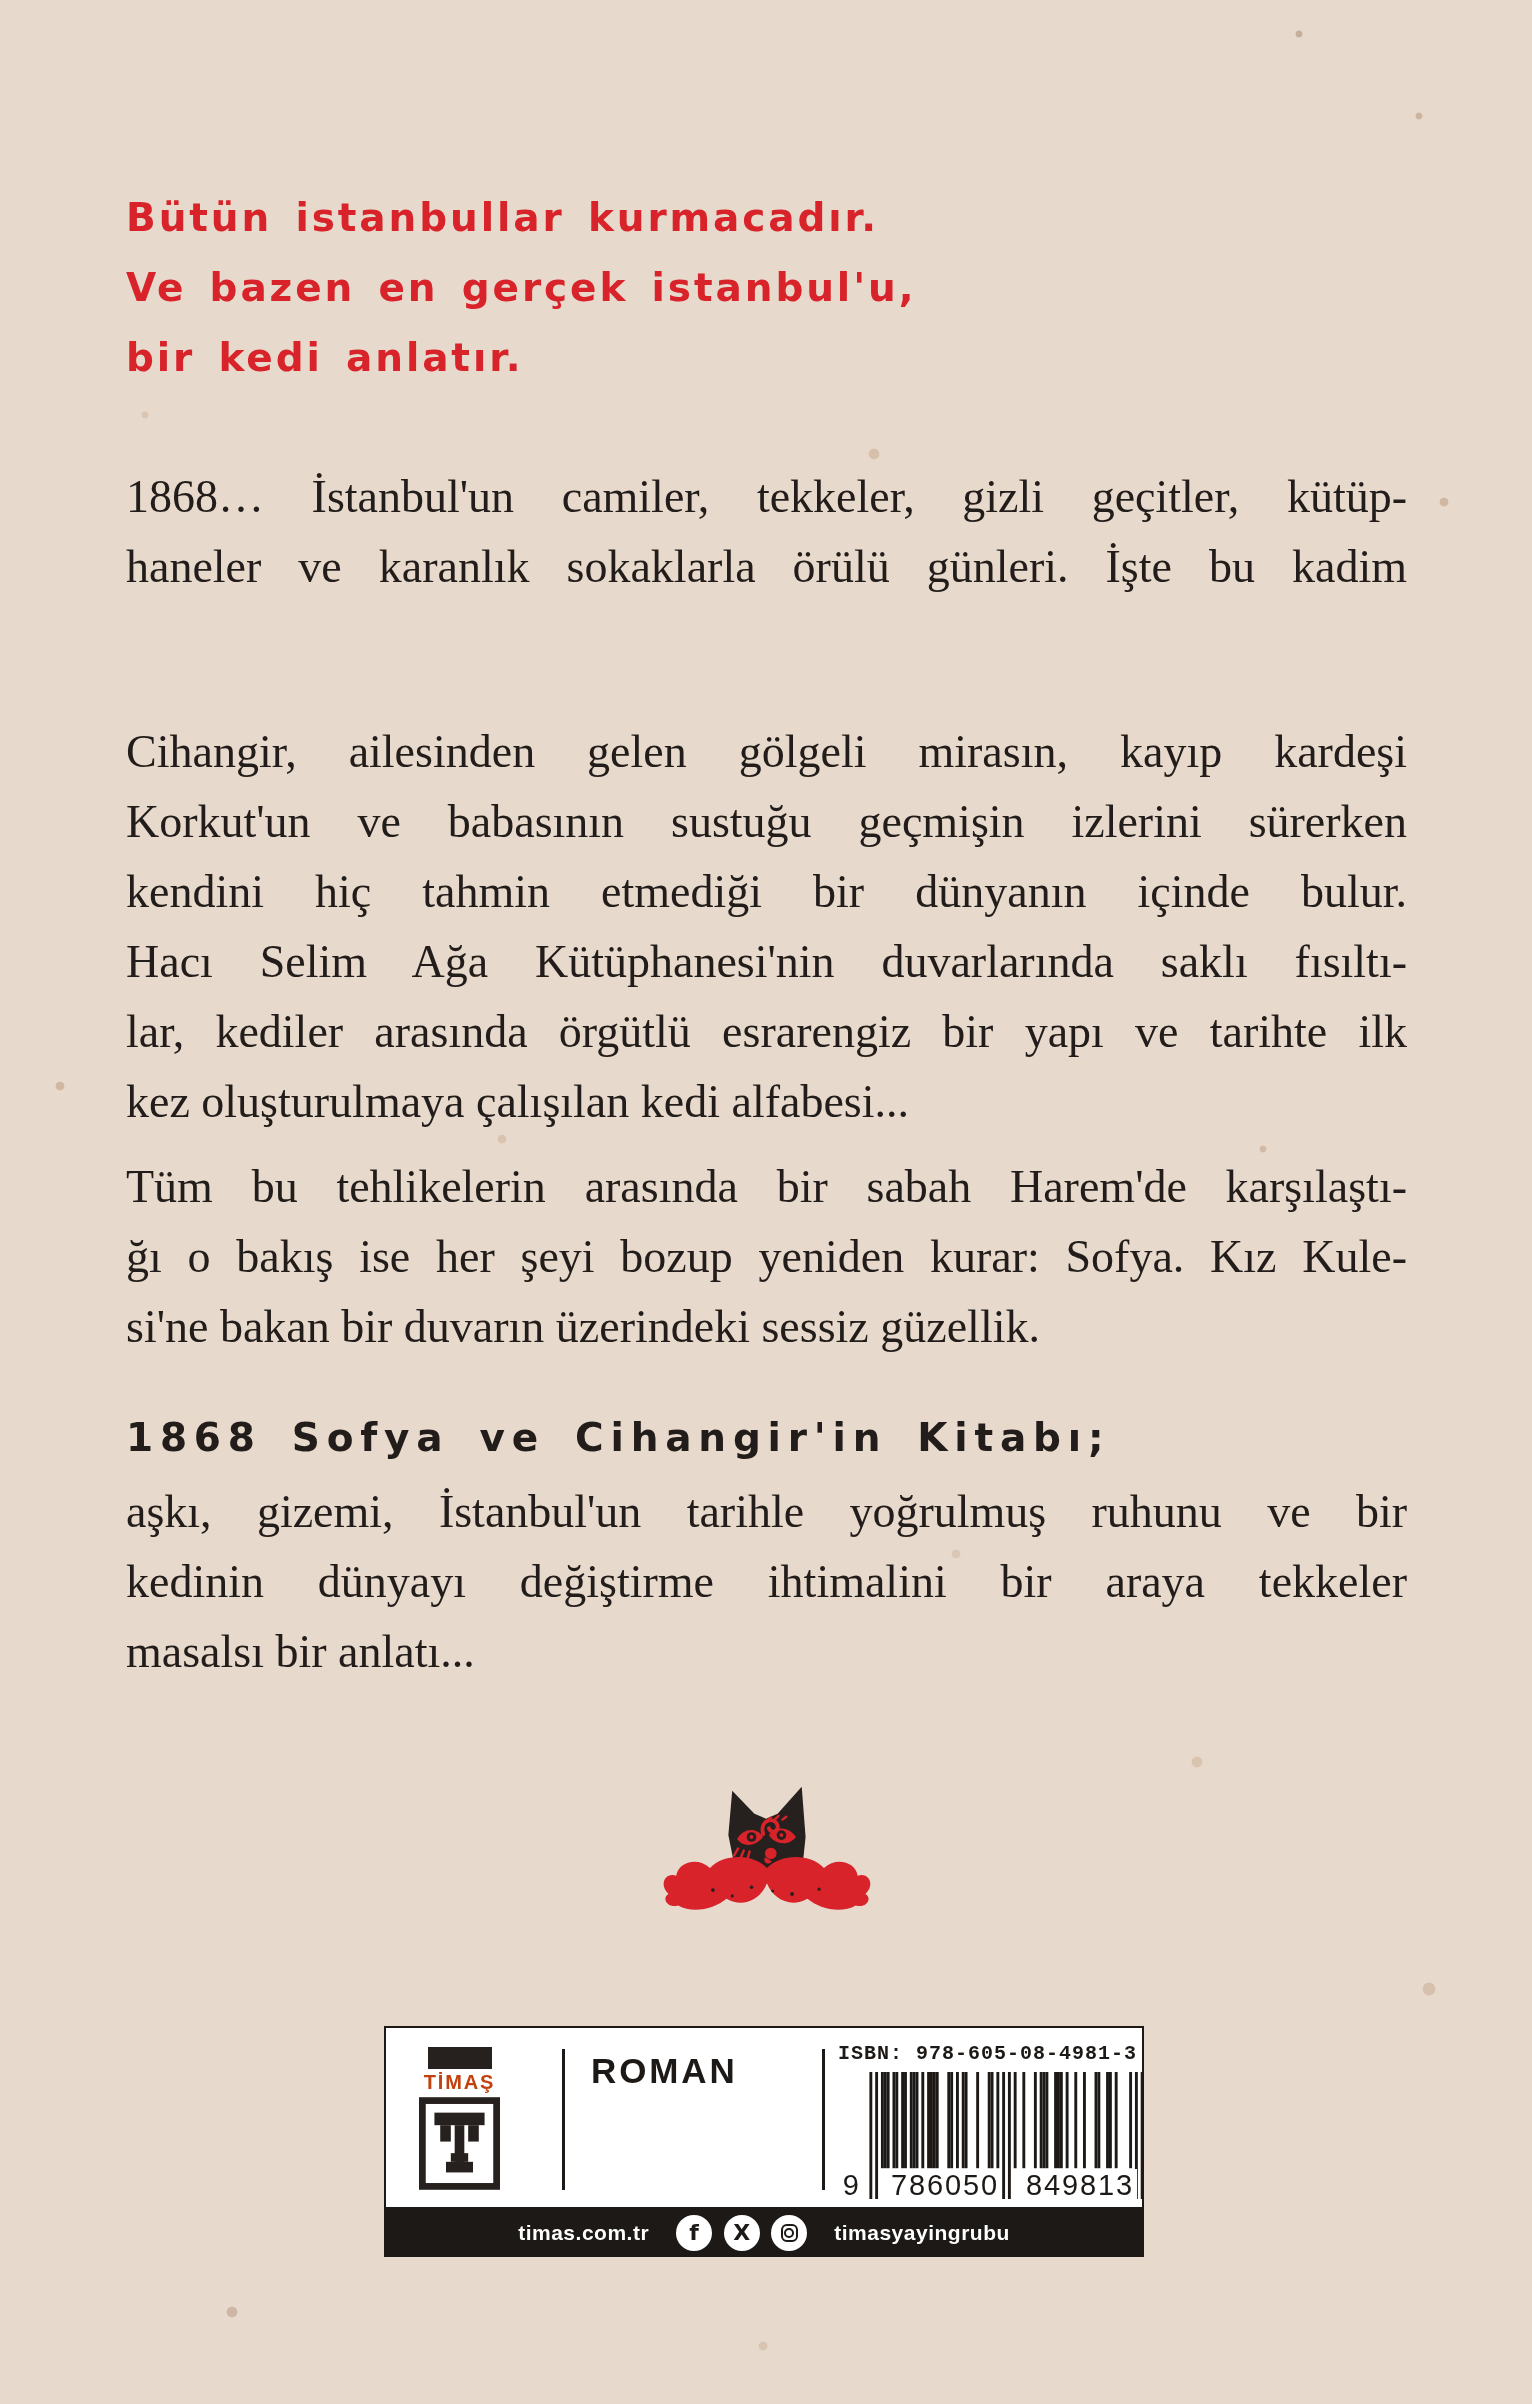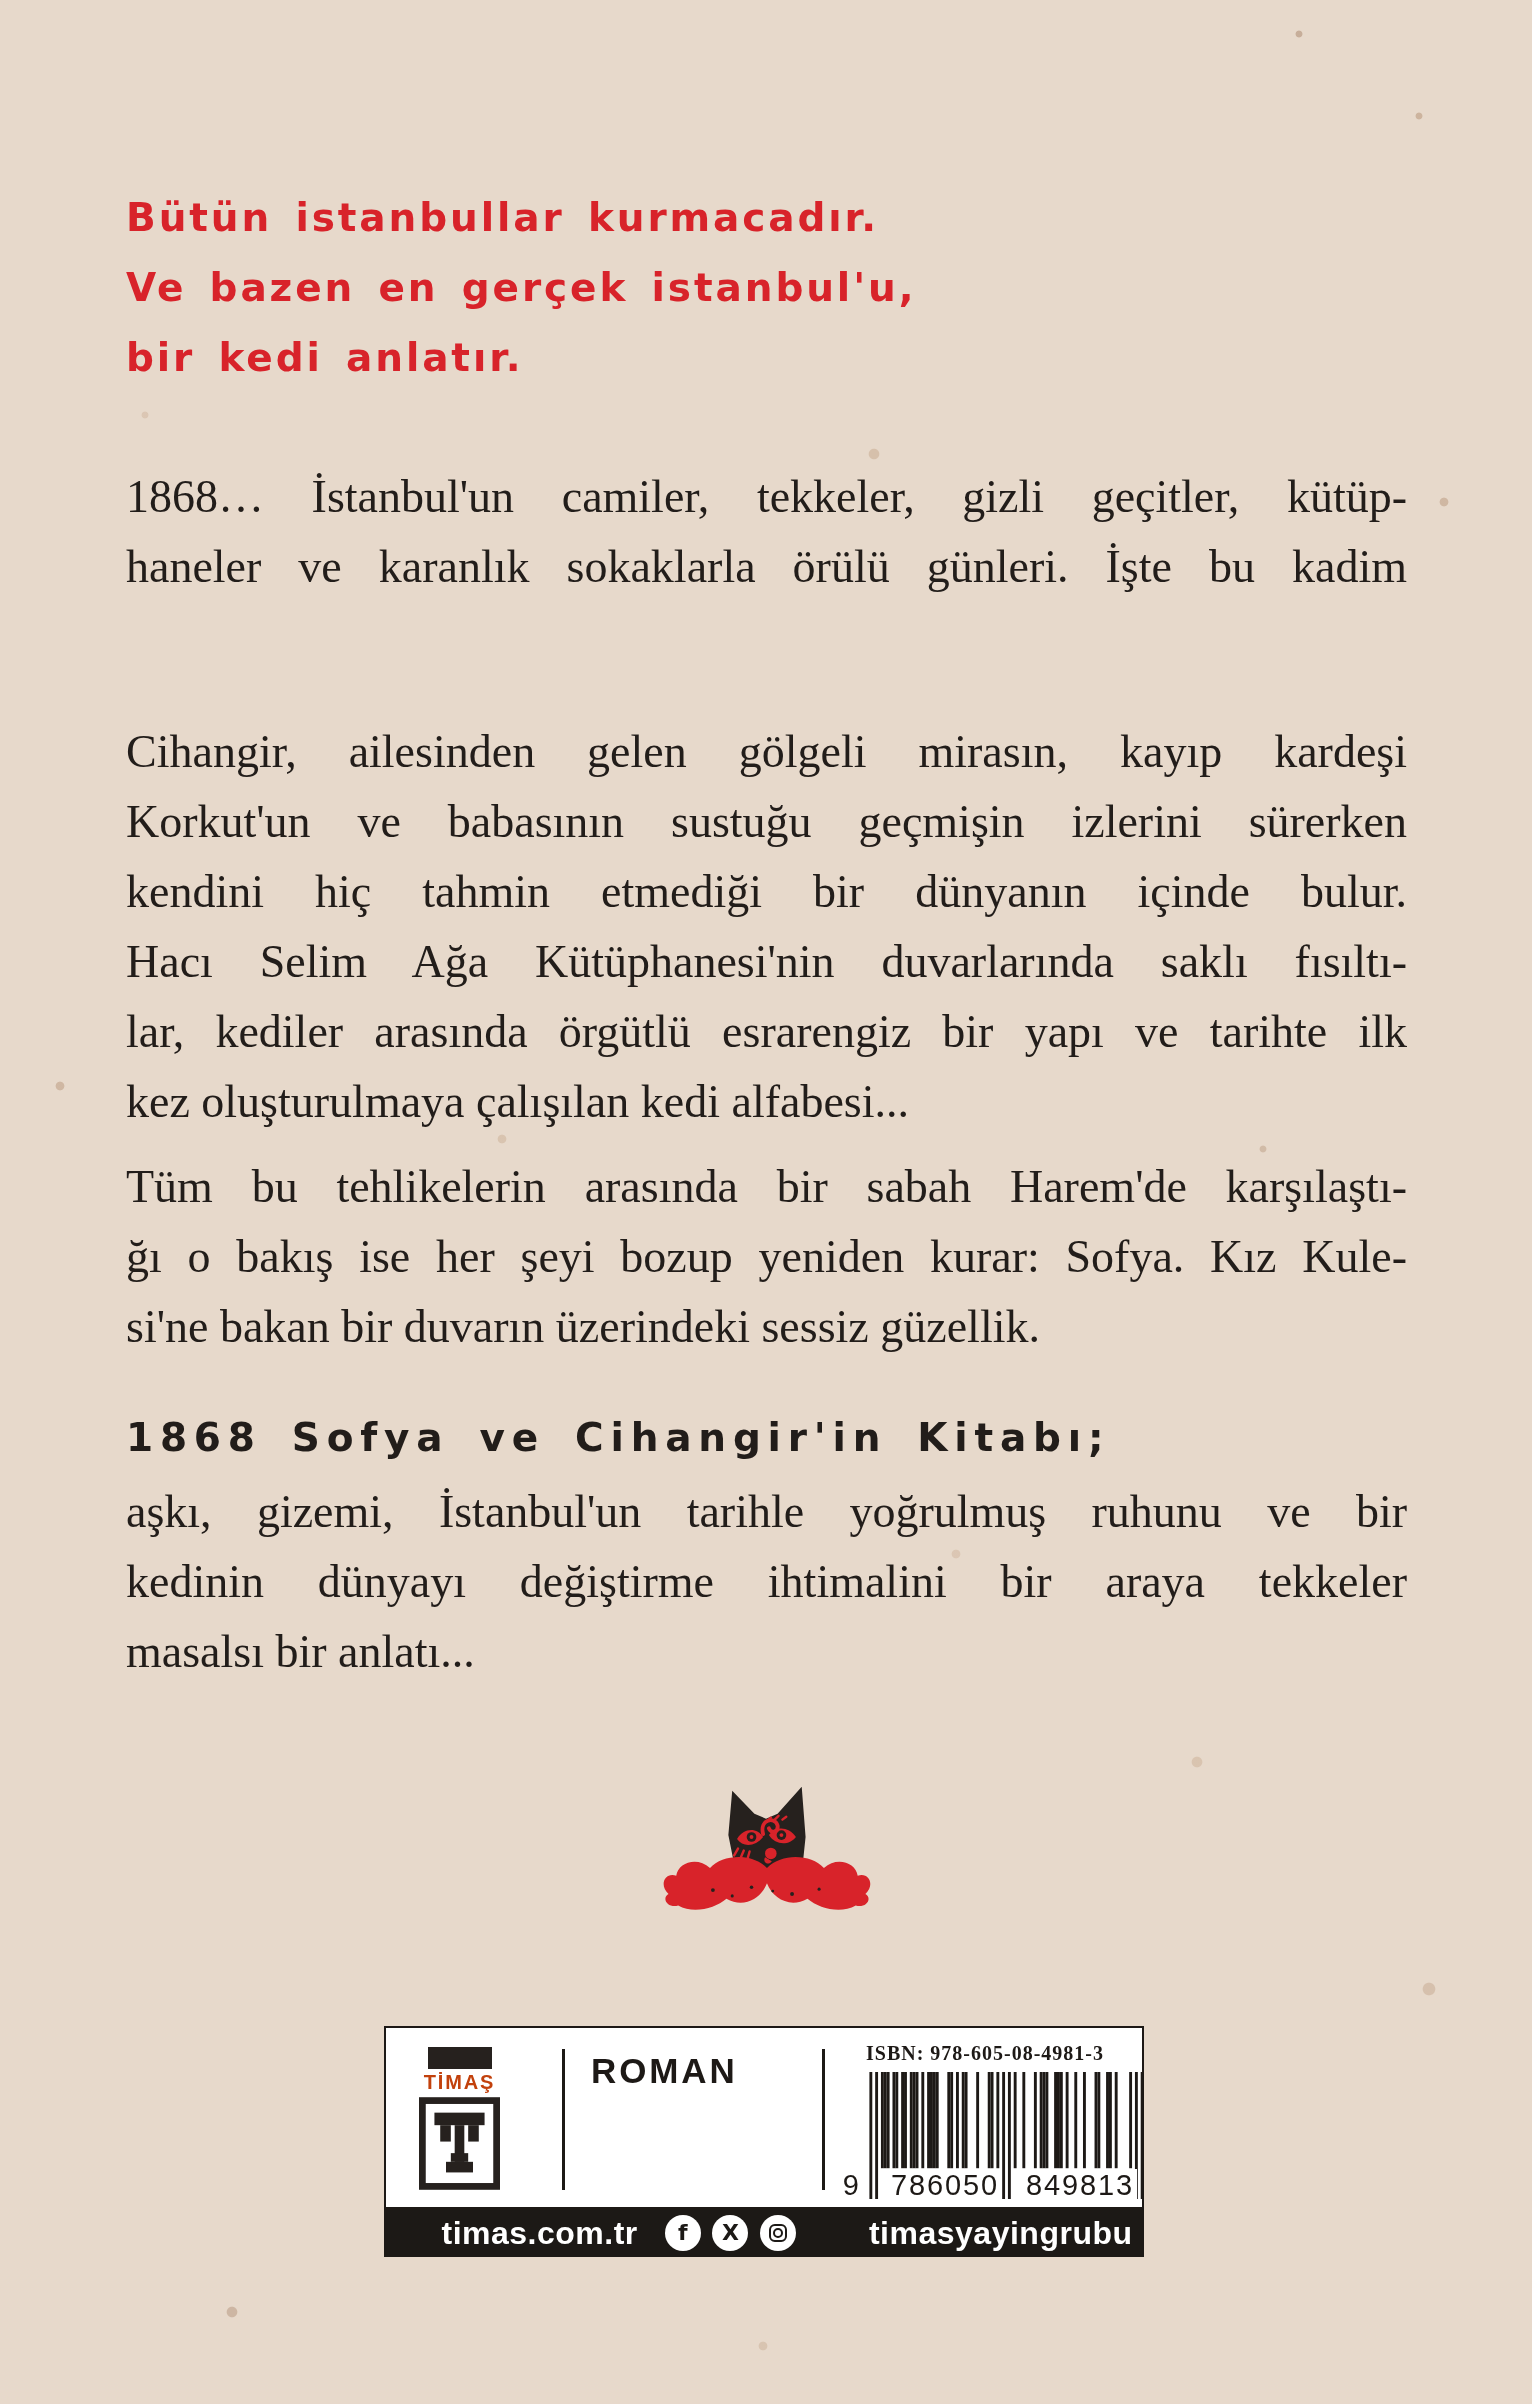--- a/index.html
+++ b/index.html
@@ -51,32 +51,32 @@
   .timas{position:absolute; left:29px; top:19.3px; width:89px; text-align:center;}
   .tbar{width:64px; height:22px; background:#26211e; margin:0 auto;}
   .tname{font-family:"Liberation Sans", sans-serif; font-weight:bold; font-size:20px;
     letter-spacing:1.9px; color:#c2410c; margin:1.9px 0 2.9px 0;}
   .tmono{display:block; margin:0 auto;}
   .divider{position:absolute; top:21px; height:141px; width:2.9px; background:#1d1916;}
   .div1{left:176px;} .div2{left:436px;}
   .genre{position:absolute; left:205px; top:23px; font-family:"Liberation Sans", sans-serif;
     font-weight:bold; font-size:35px; letter-spacing:2.9px; color:#1d1916;}
   .isbn-zone{position:absolute; left:452px; top:13.5px; width:294px;}
-  .isbn-label{font-family:Liberation Serif, serif; font-weight:bold; font-size:20px;
+  .isbn-label{font-family:Liberation Mono, monospace; font-weight:bold; font-size:20px;
     letter-spacing:1px; color:#1d1916; text-align:center; white-space:nowrap;}
   .barcode{position:relative; margin-top:7.7px; margin-left:0px; width:309px; height:129px;}
   .barcode svg{position:absolute; left:31px; top:0; fill:#1d1916;}
   .bd{position:absolute; top:97px; font-family:"Liberation Sans", sans-serif;
     font-size:29px; letter-spacing:1.9px; color:#1d1916; background:var(--paper-white,#fff); padding:0 2.9px;}
   .bd9{left:1.9px;} .bdl{left:50px;} .bdr{left:185px;}
   
   .blackbar{position:absolute; left:384px; top:2209px; width:760px; height:48px;
     background:var(--footer-bar,#1c1916); display:flex; align-items:center; justify-content:center;
     gap:27px; font-family:"Liberation Sans", sans-serif; font-weight:bold; color:#fff;}
-  .site,.handle{font-size:32px; letter-spacing:0.5px;margin-left:46px;}
+  .site,.handle{font-size:21px; letter-spacing:0.5px;}
   .icons{display:flex; gap:11.6px; align-items:center;}
   .circle{width:36px; height:36px; border-radius:50%; background:#fff; color:#1c1916;
     display:flex; align-items:center; justify-content:center;
     font-family:"DejaVu Sans", sans-serif; font-weight:bold; font-size:22px; line-height:1;}
   .ig{width:17.4px; height:17.4px; border:2.9px solid #1c1916; border-radius:5.8px; position:relative;}
   .ig::after{content:""; position:absolute; inset:0; margin:auto; width:5.8px; height:5.8px;
     border:2.9px solid #1c1916; border-radius:50%;}
 </style>
 </head>
 <body>

